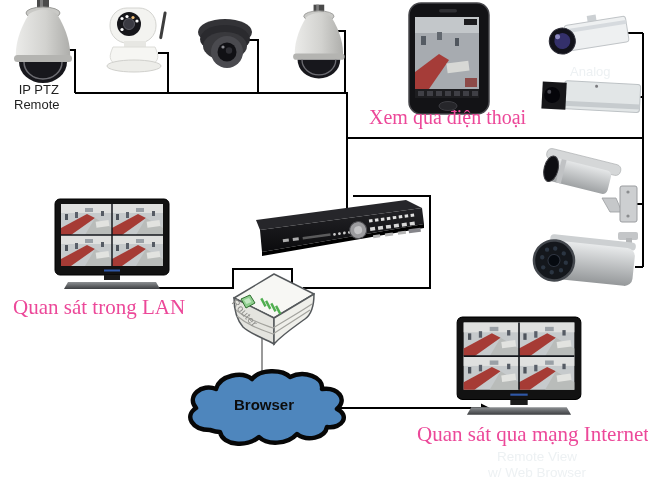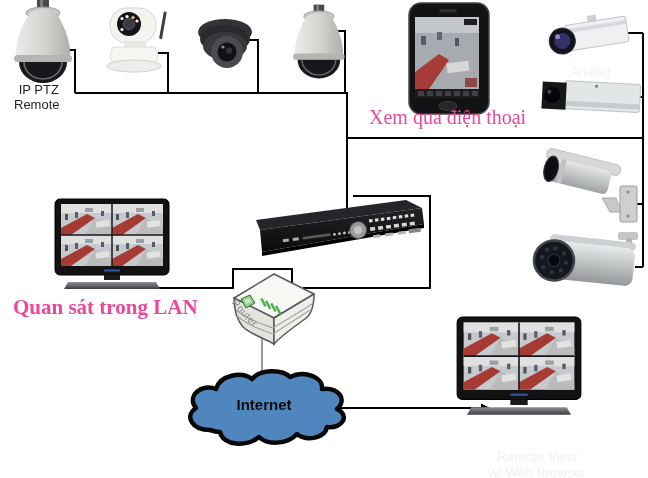--- a/index.html
+++ b/index.html
@@ -295,21 +295,21 @@
         <use href="#qA" x="58" y="6"></use>
       <use href="#qA" x="7" y="37"></use>
         <use href="#qA" x="58" y="37"></use>
       <line x1="58" y1="6" x2="58" y2="68" stroke="#14171c" stroke-width="1.5"></line>
       <line x1="7" y1="37" x2="109" y2="37" stroke="#14171c" stroke-width="1.5"></line>
       <rect x="50" y="71.5" width="16" height="2" fill="#3a6fd8" opacity=".75"></rect>
       <rect x="50" y="77" width="16" height="5" fill="#1a1a1a"></rect>
       <path d="M14,84 h88 l4,7 h-96 z" fill="url(#g6)"></path>
     </svg>
   </div>
-  <div class="label red-label" style="left:13px;top:295px;font-size:21px;font-weight:bold;">Quan sát trong LAN</div>
+  <div class="label red-label" style="left:13px;top:295px;font-size:21px;">Quan sát trong LAN</div>
 
   <div class="dev" style="left:228px;top:262px;">
     <svg width="92" height="88" viewBox="0 0 92 88">
       <polygon points="6,36 46,12 86,32 46,56" fill="#f7f7f4" stroke="#55595c" stroke-width="1.5" stroke-linejoin="round"></polygon>
       <path d="M6,36 L46,56 L46,82 C36,76 22,72 15,65 C10,59 6,48 6,36 Z" fill="#e4e4df" stroke="#55595c" stroke-width="1.5"></path>
       <path d="M46,56 L86,32 C86,44 84,52 77,57 C66,65 54,73 46,82 Z" fill="#efefea" stroke="#55595c" stroke-width="1.5"></path>
       <path d="M8,48 C20,58 34,62 45,66 C58,58 72,50 84,42" stroke="#a3a39e" stroke-width="1.2" fill="none"></path>
       <path d="M9,54 C21,64 34,68 45,72 C57,64 70,56 82,48" stroke="#a3a39e" stroke-width="1.2" fill="none"></path>
       <polygon points="13,37 22,33 27,41 18,46" fill="#8fcf8f" stroke="#2f6f2f" stroke-width="1"></polygon>
       <polygon points="16,38 21,36 23.5,40 18.5,42" fill="#c2e8c2"></polygon>
@@ -321,21 +321,21 @@
       </g>
     </svg>
   </div>
   <div class="label router-label" style="left:238px;top:297px;">Router</div>
 
   <div class="dev" style="left:176px;top:368px;">
     <svg width="180" height="84" viewBox="0 0 180 84">
       <path d="M34,62 C16,62 8,48 20,40 C10,28 26,15 40,21 C44,7 66,3 76,11 C84,1 106,1 114,9 C128,2 148,9 146,21 C162,19 172,31 161,41 C174,47 167,61 151,59 C149,70 131,74 121,66 C111,77 91,77 83,69 C71,79 47,78 44,64 C40,64 37,63 34,62 Z" fill="#4e86bd" stroke="#070707" stroke-width="4.5" stroke-linejoin="round"></path>
     </svg>
   </div>
-  <div class="label cloud-word" style="left:212px;top:396px;width:104px;">Internet</div>
+  <div class="label cloud-word" style="left:212px;top:396px;width:104px;">Browser</div>
 
   <div class="dev" style="left:456px;top:316px;">
     <svg width="126" height="102" viewBox="0 0 116 94">
       <defs>
         <g id="qB">
           <rect width="51" height="31" fill="#c6cacc"></rect>
           <rect width="51" height="9" fill="#dfe0df"></rect>
           <polygon points="0,24 26,10 34,14 10,31 0,31" fill="#a63b35"></polygon>
           <polygon points="34,14 51,24 51,31 24,31" fill="#b9bcba"></polygon>
           <rect x="35" y="17" width="13" height="6" fill="#e2e3e0" transform="rotate(-8 41 20)"></rect>
@@ -354,14 +354,15 @@
         <use href="#qB" x="58" y="6"></use>
       <use href="#qB" x="7" y="37"></use>
         <use href="#qB" x="58" y="37"></use>
       <line x1="58" y1="6" x2="58" y2="68" stroke="#14171c" stroke-width="1.5"></line>
       <line x1="7" y1="37" x2="109" y2="37" stroke="#14171c" stroke-width="1.5"></line>
       <rect x="50" y="71.5" width="16" height="2" fill="#3a6fd8" opacity=".75"></rect>
       <rect x="50" y="77" width="16" height="5" fill="#1a1a1a"></rect>
       <path d="M14,84 h88 l4,7 h-96 z" fill="url(#g7)"></path>
     </svg>
   </div>
+  <div class="label red-label" style="left:417px;top:422px;font-size:21px;">Quan sát qua mạng Internet</div>
 
 </div>
 
 </body></html>

